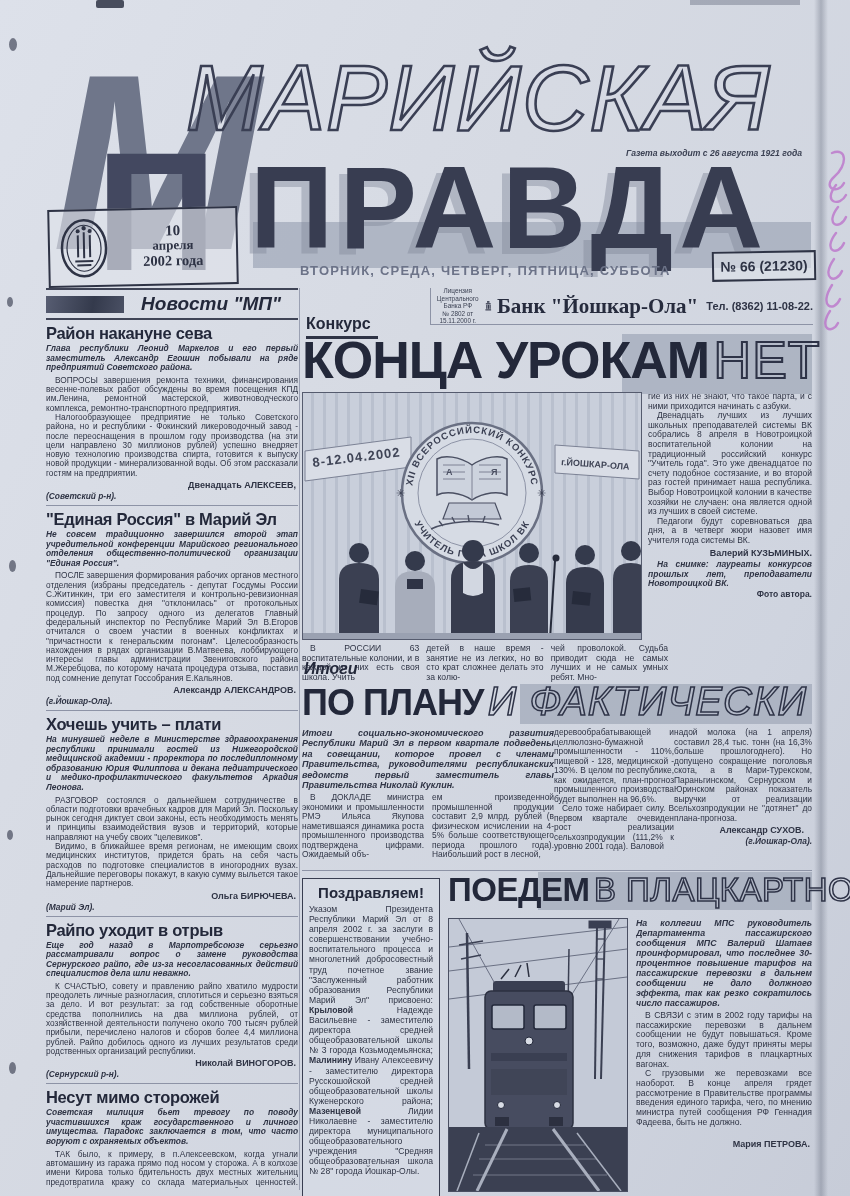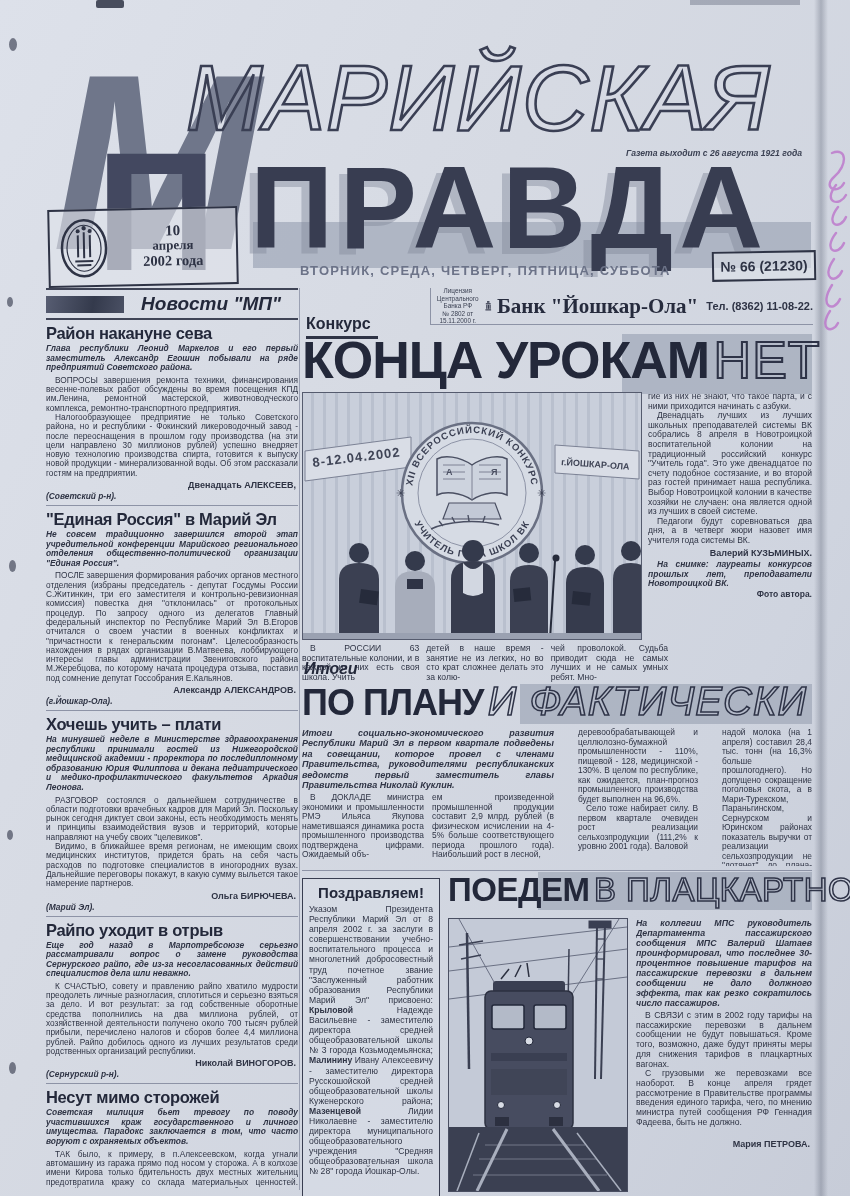--- a/index.html
+++ b/index.html
@@ -249,21 +249,21 @@
   </div>
 
   <div class="abs" style="left:304px;top:660px;font-size:16px;font-weight:700;font-style:italic;color:#23283a;">Итоги</div>
 
   <div class="abs grayblock" style="left:520px;top:684px;width:292px;height:40px;"></div>
   <div class="abs" style="left:302px;top:678px;width:512px;white-space:nowrap;">
     <span class="headline-strong" style="font-size:36px;line-height:46px;letter-spacing:-1px;">ПО ПЛАНУ</span>
     <span class="outline-md" style="font-size:40px;line-height:46px;font-weight:400;font-style:italic;letter-spacing:1px;">И ФАКТИЧЕСКИ</span>
   </div>
 
-  <div class="abs" style="left:302px;top:728px;width:510px;height:138px;overflow:hidden;display:flex;gap:24px;">
+  <div class="abs" style="left:302px;top:728px;width:510px;height:138px;overflow:hidden;display:flex;gap:0;">
     <div style="width:252px;">
       <p class="lead just" style="font-size:9px;line-height:10.4px;">Итоги социально-экономического развития Республики Марий Эл в первом квартале подведены на совещании, которое провел с членами Правительства, руководителями республиканских ведомств первый заместитель главы Правительства Николай Куклин.</p>
       <div style="display:flex;gap:8px;">
         <p class="just" style="flex:1;margin:0;font-size:8.4px;line-height:9.5px;text-indent:8px;">В ДОКЛАДЕ министра экономики и промышленности РМЭ Ильяса Якупова наметившаяся динамика роста промышленного производства подтверждена цифрами. Ожидаемый объ-</p>
         <p class="just" style="flex:1;margin:0;font-size:8.4px;line-height:9.5px;">ем произведенной промышленной продукции составит 2,9 млрд. рублей (в физическом исчислении на 4-5% больше соответствующего периода прошлого года). Наибольший рост в лесной,</p>
       </div>
     </div>
     <div style="width:120px;">
       <p class="just" style="margin:0;font-size:8.4px;line-height:9.5px;">деревообрабатывающей и целлюлозно-бумажной промышленности - 110%, пищевой - 128, медицинской - 130%. В целом по республике, как ожидается, план-прогноз промышленного производства будет выполнен на 96,6%.</p>
       <p class="just" style="margin:0;font-size:8.4px;line-height:9.5px;text-indent:8px;">Село тоже набирает силу. В первом квартале очевиден рост реализации сельхозпродукции (111,2% к уровню 2001 года). Валовой</p>

